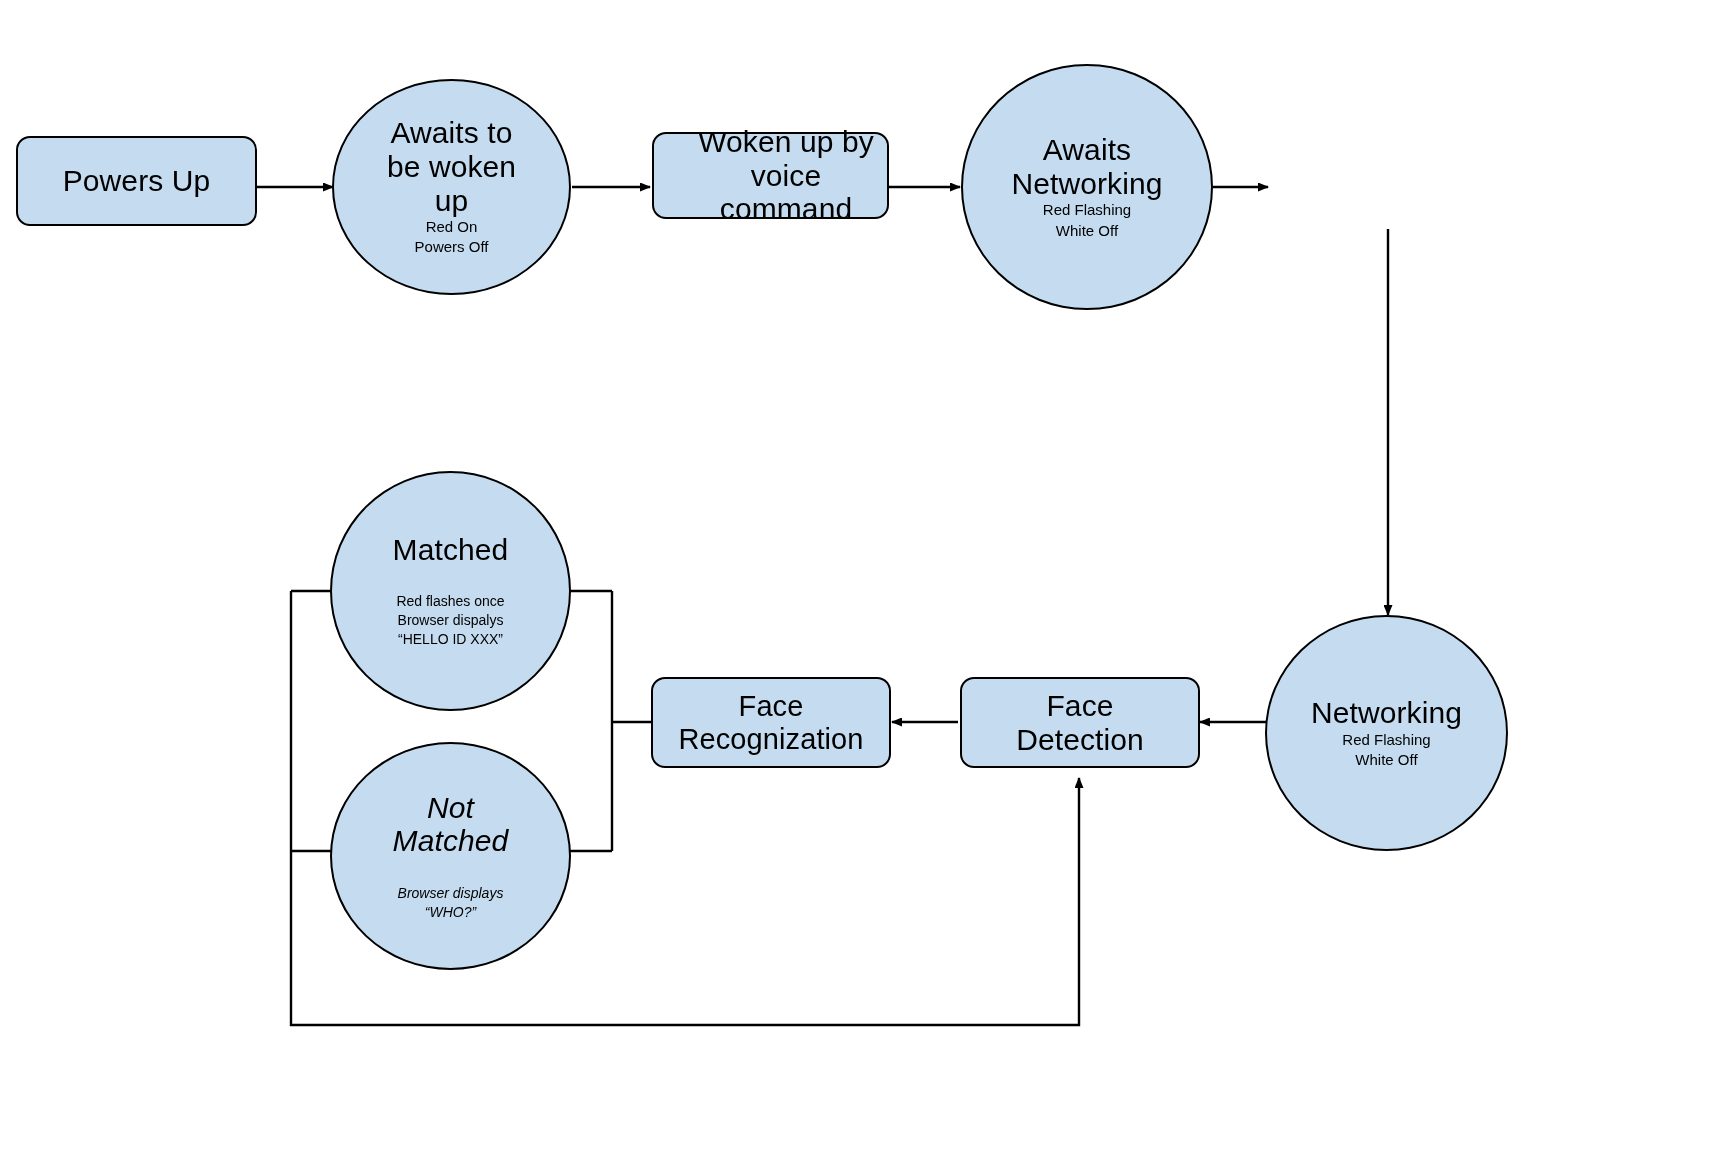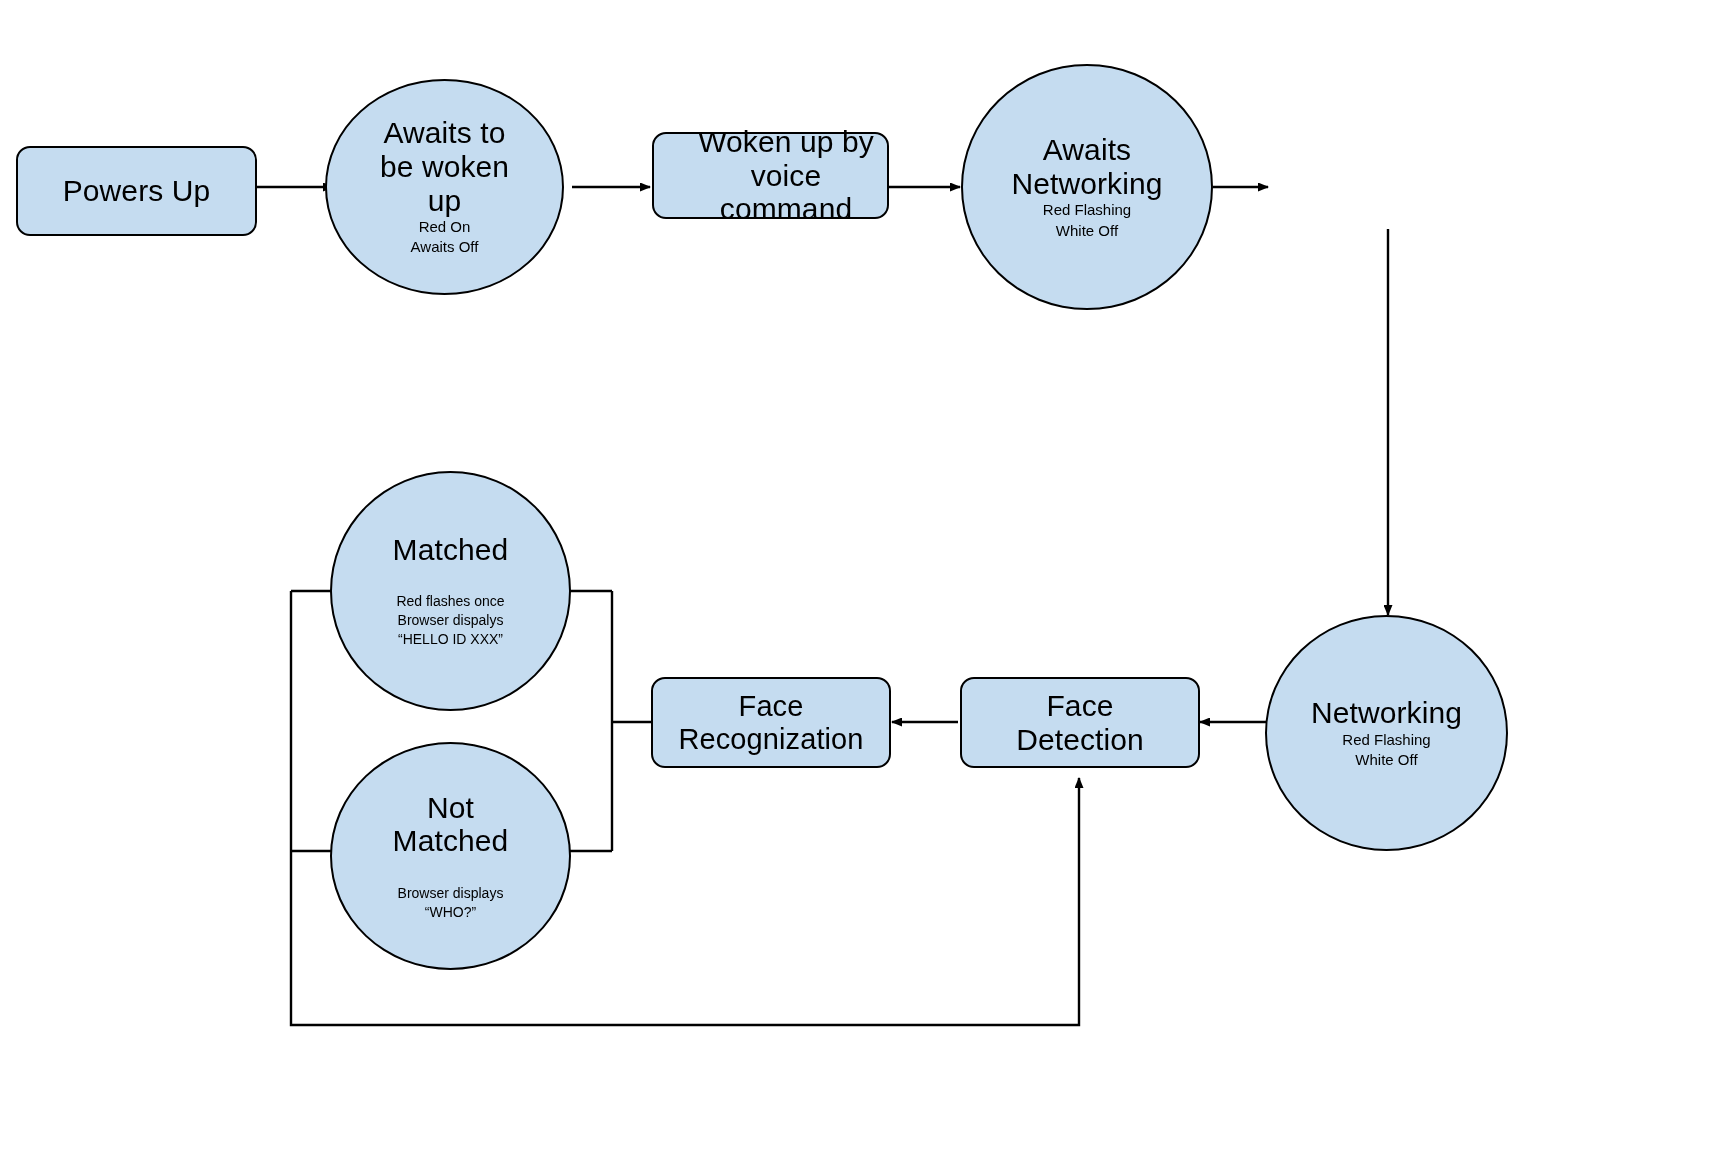--- a/index.html
+++ b/index.html
@@ -100,30 +100,30 @@
 
     <path d="M612,591 L291,591" stroke="#000000" stroke-width="2.4" fill="none"></path>
 
     <path d="M612,851 L291,851" stroke="#000000" stroke-width="2.4" fill="none"></path>
 
     <line x1="291" y1="591" x2="291" y2="851" stroke="#000000" stroke-width="2.4"></line>
 
     <path d="M291,851 L291,1025 L1079,1025 L1079,778" stroke="#000000" stroke-width="2.4" fill="none" marker-end="url(#arrowhead)"></path>
   </svg>
 
-  <div class="node box" style="left:16px; top:146px; width:241px; height:90px;text-align:right;">
+  <div class="node box" style="left:16px; top:136px; width:241px; height:90px;text-align:right;">
     <div class="node-title">Powers Up</div>
   </div>
 
-  <div class="node ellipse" style="left:325px; top:79px; width:239px; height:216px;">
+  <div class="node ellipse" style="left:332px; top:79px; width:239px; height:216px;">
     <div class="node-title">Awaits to
 be woken
 up</div>
     <div class="node-sub">Red On
-Awaits Off</div>
+Powers Off</div>
   </div>
 
   <div class="node box" style="left:652px; top:132px; width:237px; height:87px;padding-left:31px;">
     <div class="node-title">Woken up by
 voice command</div>
   </div>
 
   <div class="node ellipse" style="left:961px; top:64px; width:252px; height:246px;text-align:center;">
     <div class="node-title">Awaits
 Networking</div>
@@ -148,20 +148,20 @@
 Recognization</div>
   </div>
 
   <div class="node ellipse" style="left:330px; top:471px; width:241px; height:240px;">
     <div class="node-title">Matched</div>
     <div class="node-sub tight">Red flashes once
 Browser dispalys
 “HELLO ID XXX”</div>
   </div>
 
-  <div class="node ellipse" style="left:330px; top:742px; width:241px; height:228px;">
+  <div class="node ellipse" style="left:330px; top:742px; width:241px; height:228px;font-style:italic;">
     <div class="node-title">Not
 Matched</div>
     <div class="node-sub tight">Browser displays
 “WHO?”</div>
   </div>
 
 </div>
 
 </body></html>

